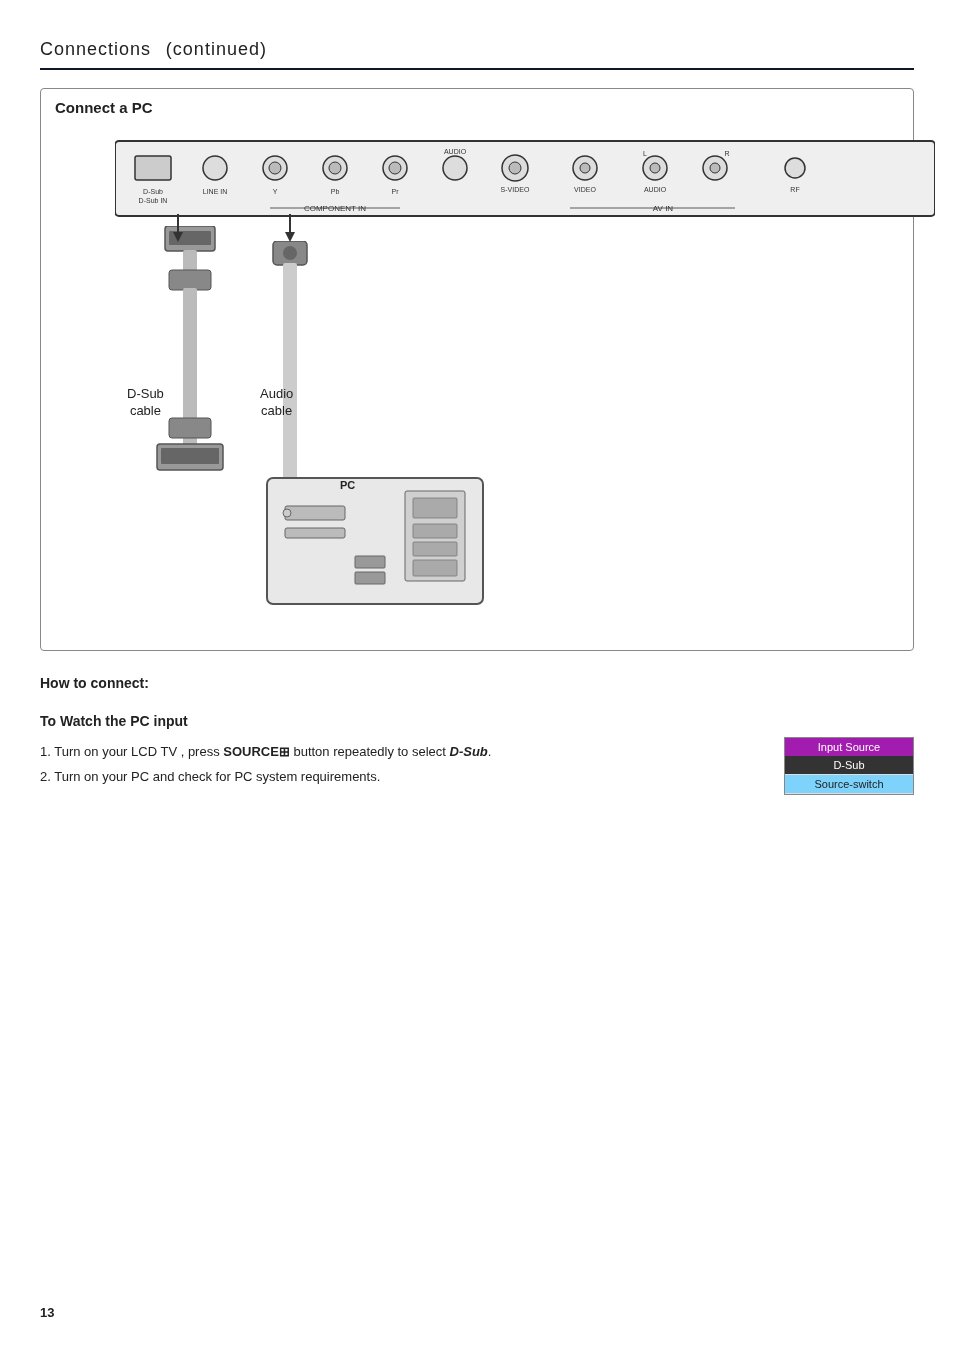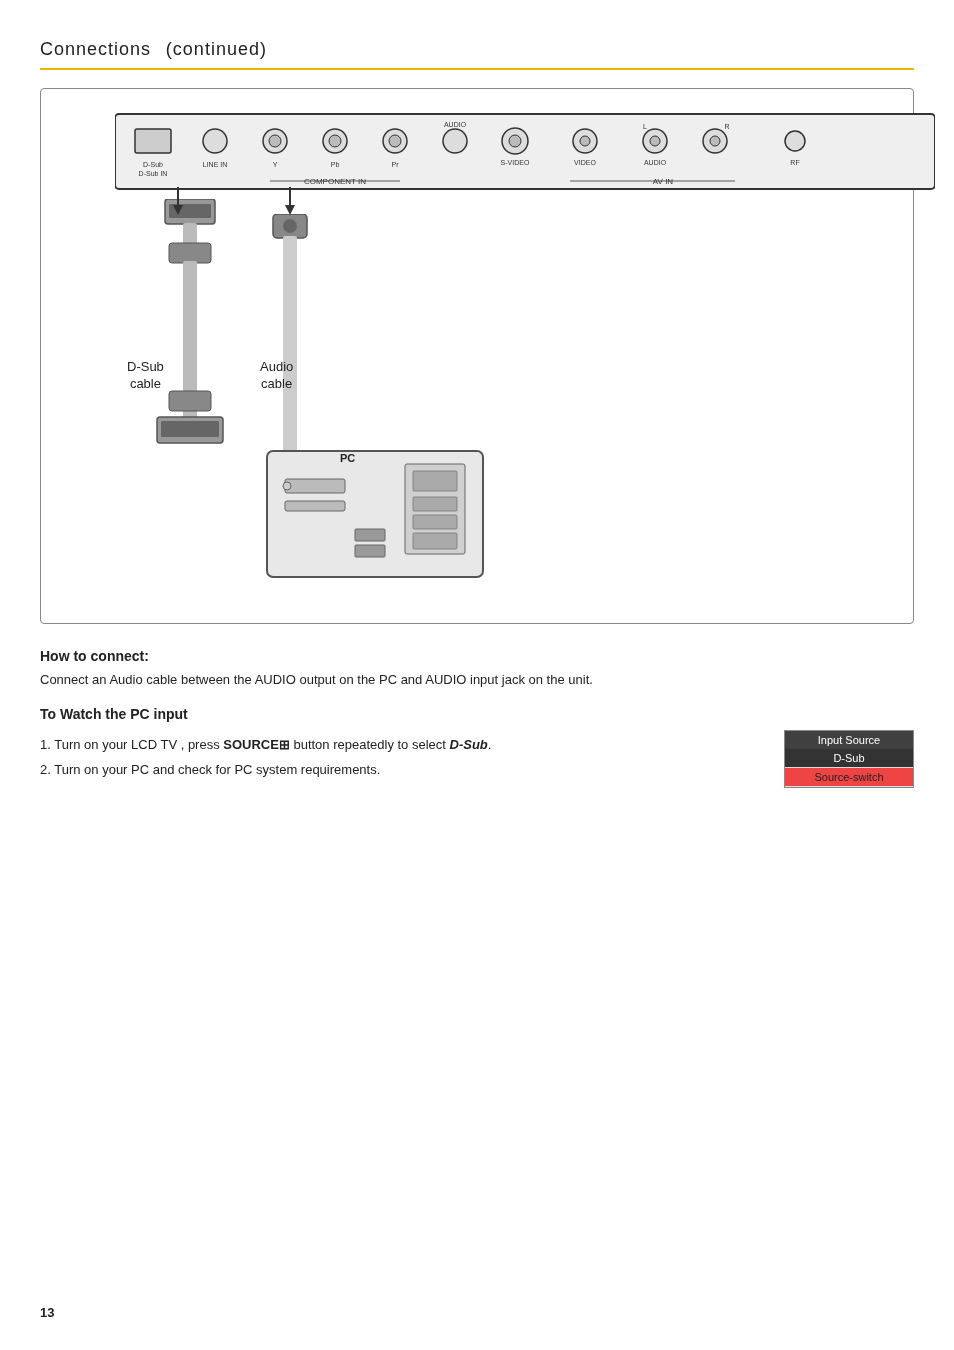--- a/index.html
+++ b/index.html
@@ -7,21 +7,21 @@
       width: 954px;
       min-height: 1350px;
       background: #fff;
       font-family: Arial, Helvetica, sans-serif;
       font-size: 14px;
       color: #222;
       padding: 30px 40px;
     }
 
     .page-header {
-      border-bottom: 2px solid #eab308;
+      border-bottom: 2px solid #0f172a;
       padding-bottom: 6px;
       margin-bottom: 18px;
     }
     .page-header h1 {
       font-size: 28px;
       font-weight: bold;
       letter-spacing: 1px;
     }
     .page-header h1 span {
       font-size: 18px;
@@ -57,21 +57,21 @@
       line-height: 1.3;
     }
 
     
     .how-to-connect {
       margin-top: 12px;
     }
     .how-to-connect h3 {
       font-size: 14px;
       font-weight: bold;
-      margin-bottom: 6px;
+      margin-bottom: 22px;
     }
     .how-to-connect p {
       font-size: 13px;
       line-height: 1.55;
       margin-bottom: 4px;
     }
 
     .watch-pc {
       margin-top: 16px;
     }
@@ -100,29 +100,29 @@
     }
 
     
     .source-menu {
       width: 130px;
       border: 1.5px solid #888;
       font-size: 12px;
       flex-shrink: 0;
     }
     .source-menu-header {
-      background: #404040;
+      background: #a21caf;
       color: #fff;
       padding: 3px 8px;
       font-size: 11px;
       text-align: center;
     }
     .source-menu-item {
       padding: 3px 8px;
-      background: #ef4444;
+      background: #7dd3fc;
       border-bottom: 1px solid #ddd;
       text-align: center;
       font-size: 11px;
     }
     .source-menu-item.selected {
       background: #333;
       color: #fff;
     }
 
     
@@ -143,20 +143,21 @@
 <body>
 
 <div class="page-header">
   <h1>
     <span>Connections</span>
     <span style="font-size:18px; font-weight:normal; margin-left:6px;">(continued)</span>
   </h1>
 </div>
 
 <div class="section-box">
+  <div class="section-box-title">Connect a PC</div>
 
   <div class="diagram-area">
 
     <svg style="position:absolute; top:10px; left:60px; right:60px; width:820px; height:100px;" viewBox="0 0 820 100">
 
       <rect x="0" y="5" width="820" height="75" rx="4" ry="4" fill="#efefef" stroke="#333" stroke-width="2"></rect>
 
       <rect x="20" y="20" width="36" height="24" rx="2" fill="#ccc" stroke="#333" stroke-width="1.5"></rect>
       <text x="38" y="58" font-size="7" text-anchor="middle" fill="#333">D-Sub</text>
       <text x="38" y="67" font-size="7" text-anchor="middle" fill="#333">D-Sub IN</text>
@@ -275,21 +276,20 @@
       <line x1="7" y1="0" x2="7" y2="20" stroke="#333" stroke-width="2"></line>
       <polygon points="7,28 2,18 12,18" fill="#333"></polygon>
     </svg>
 
   </div>
 
 </div>
 
 <div class="how-to-connect">
   <h3>How to connect:</h3>
-  <p>Connect an Audio cable between  the AUDIO output on the PC and AUDIO input jack on the unit.</p>
 </div>
 
 <div class="watch-pc">
   <h3>To Watch the PC input</h3>
   <div class="steps-row">
     <div class="steps-list">
       <ol>
         <li>
           1. Turn on your LCD TV , press <strong>SOURCE⊞</strong> button repeatedly to select <strong><em>D-Sub</em></strong>.
         </li>

